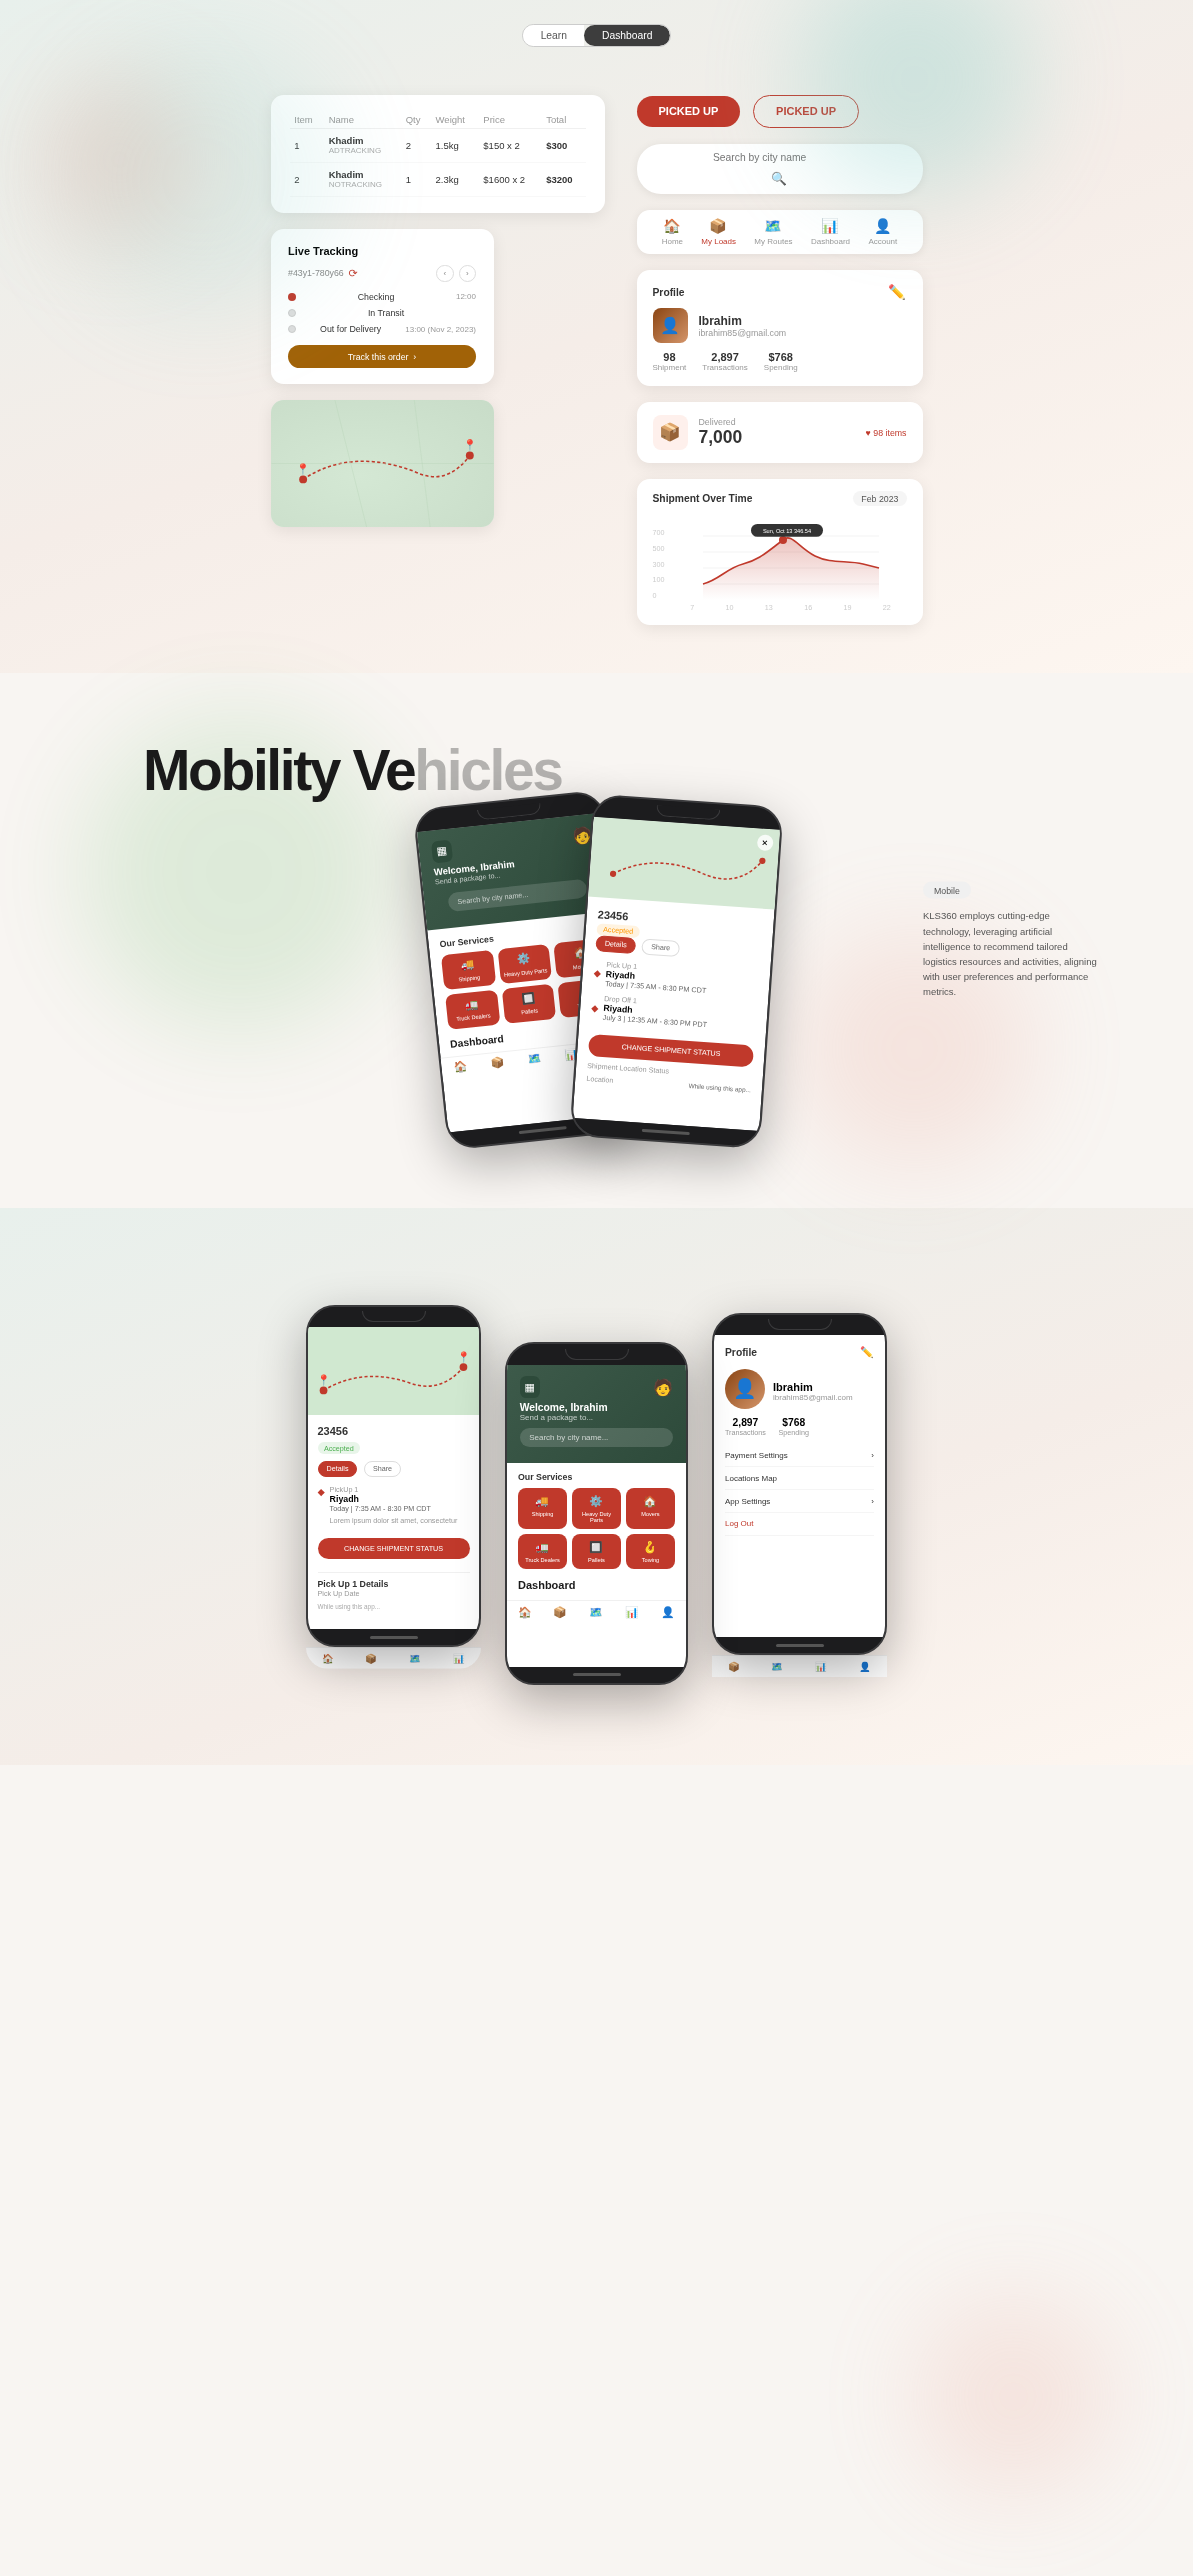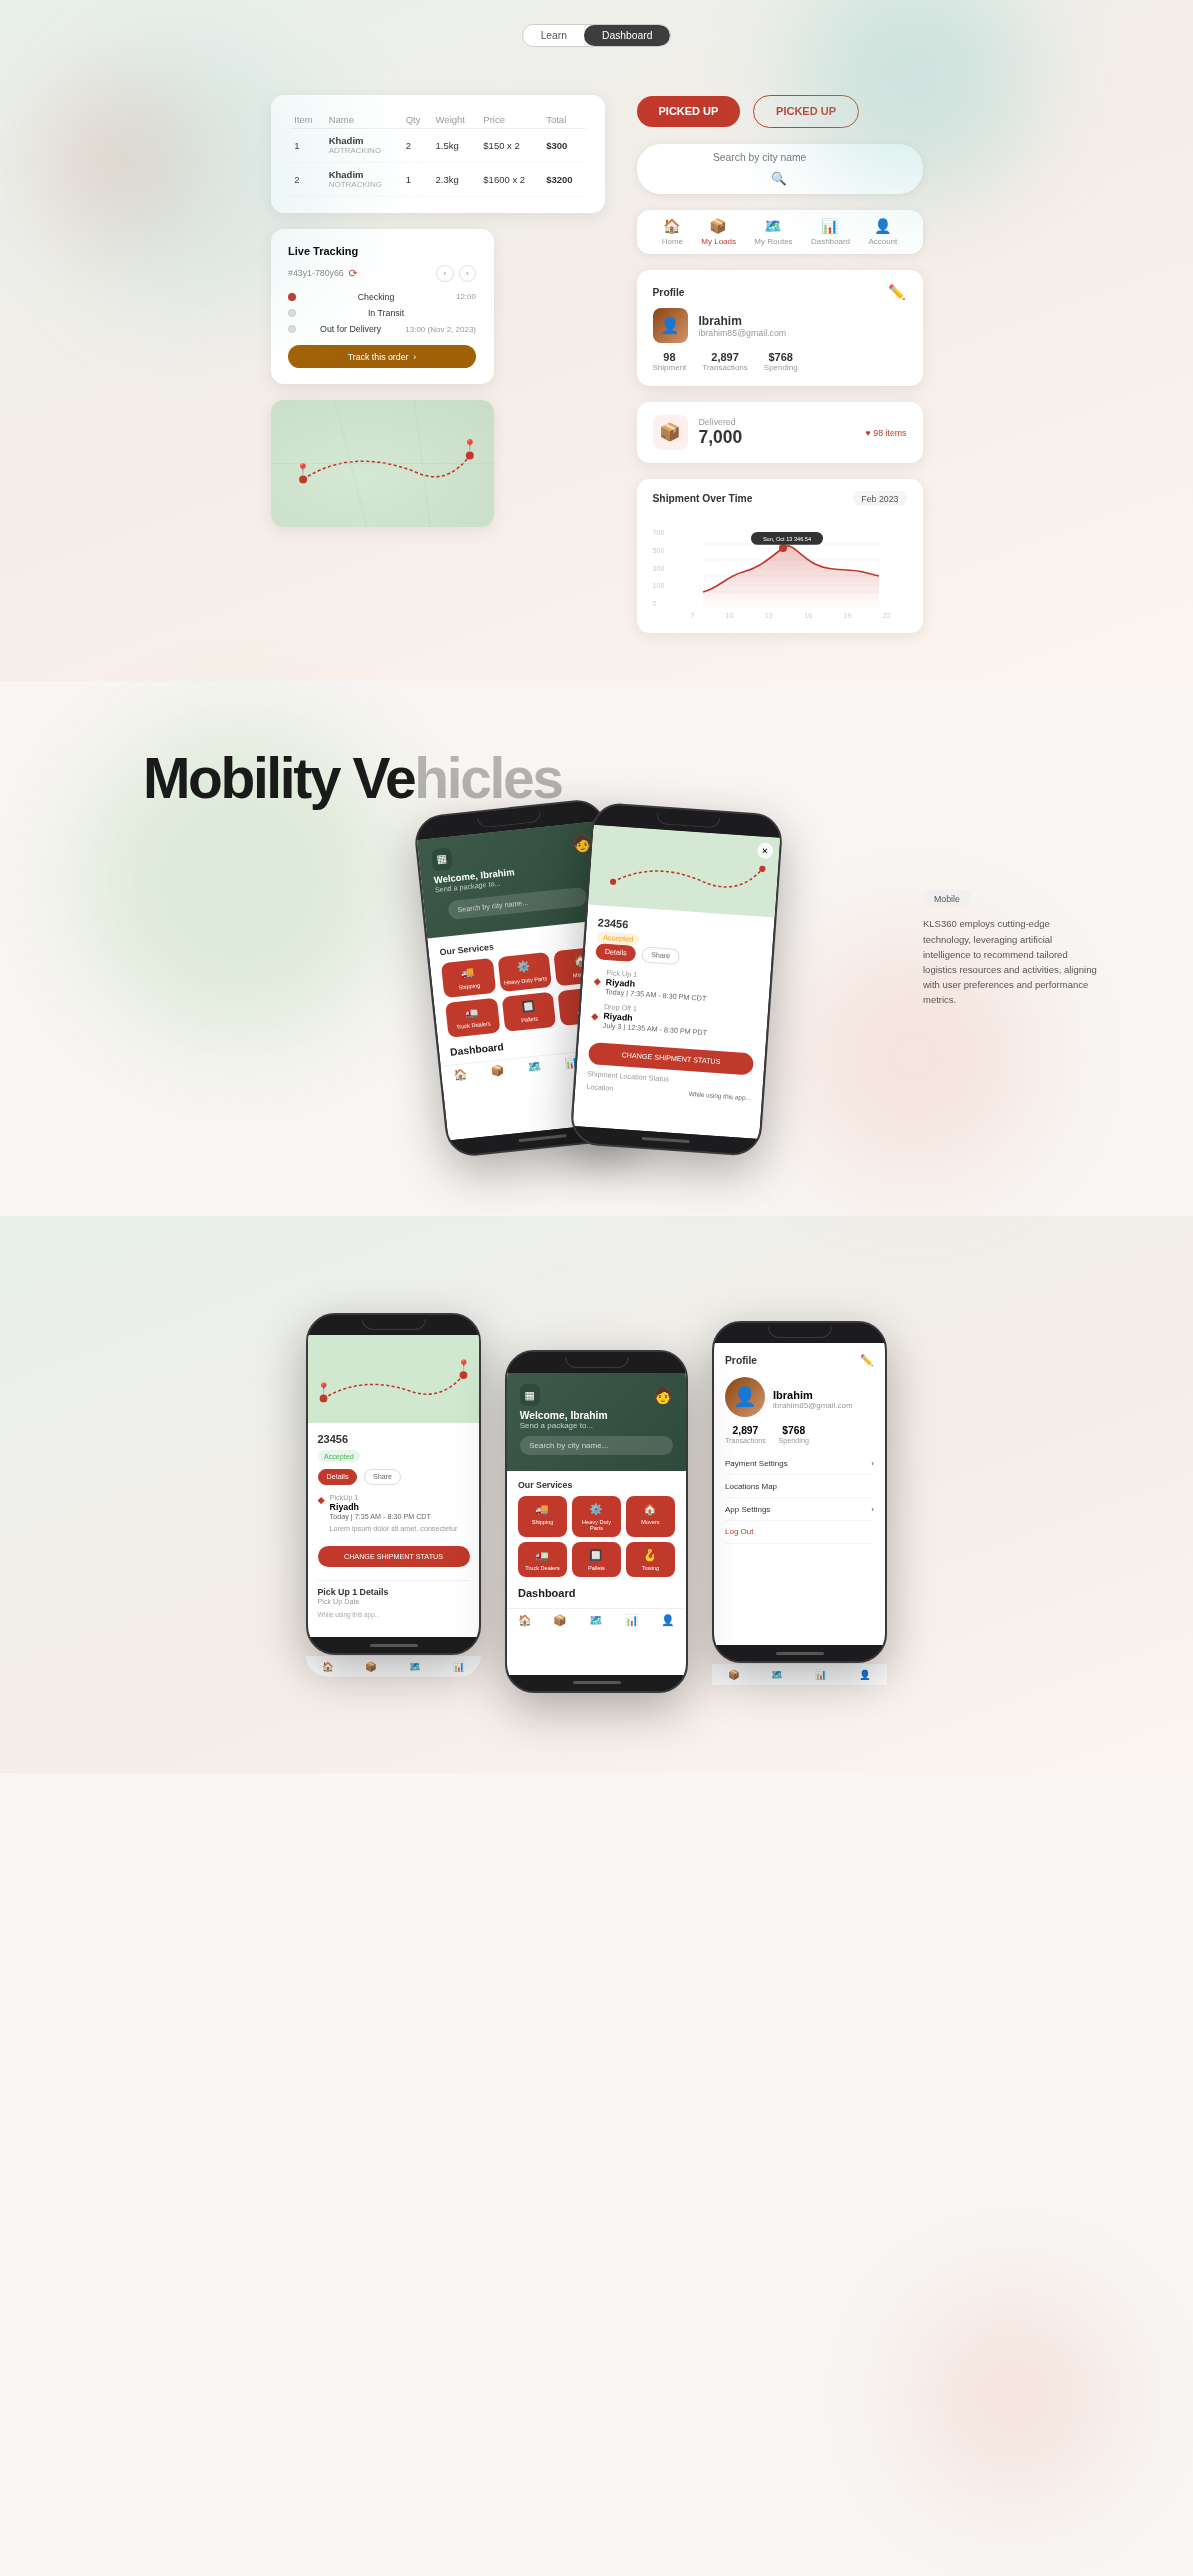--- a/index.html
+++ b/index.html
@@ -295,39 +295,39 @@
     .chart-card {
       background: #fff;
       border-radius: 12.7px;
       padding: 12.7px 16px;
       box-shadow: 0 3.2px 16px rgba(0,0,0,0.08);
     }
     .chart-header {
       display: flex;
       justify-content: space-between;
       align-items: center;
-      margin-bottom: 22px;
+      margin-bottom: 14px;
       gap: 20px;
     }
     .chart-title { font-size: 10.3px; font-weight: 600; color: #333; }
     .chart-period {
       font-size: 8.8px;
       color: #555;
       background: #f5f5f5;
       padding: 2.4px 8px;
       border-radius: 8px;
     }
     .chart-area {
       position: relative;
       height: 80px;
     }
     .chart-y-labels {
       position: absolute;
       left: 0;
-      top: 0;
+      top: 8px;
       bottom: 0;
       display: flex;
       flex-direction: column;
       justify-content: space-between;
       font-size: 7.2px;
       color: #ccc;
     }
     .chart-plot {
       margin-left: 22px;
       height: 100%;

